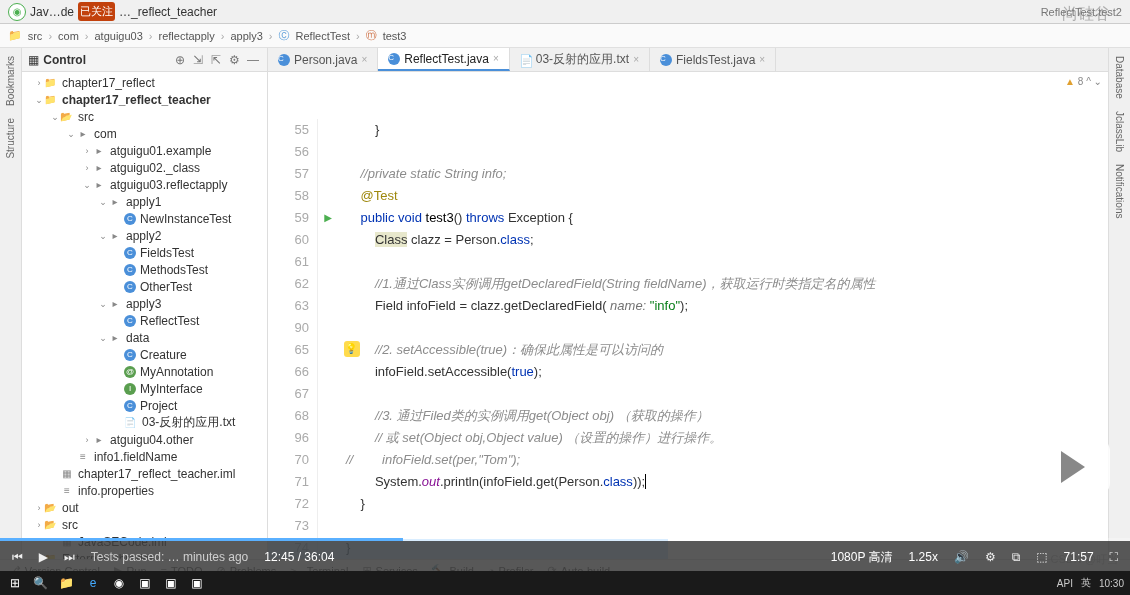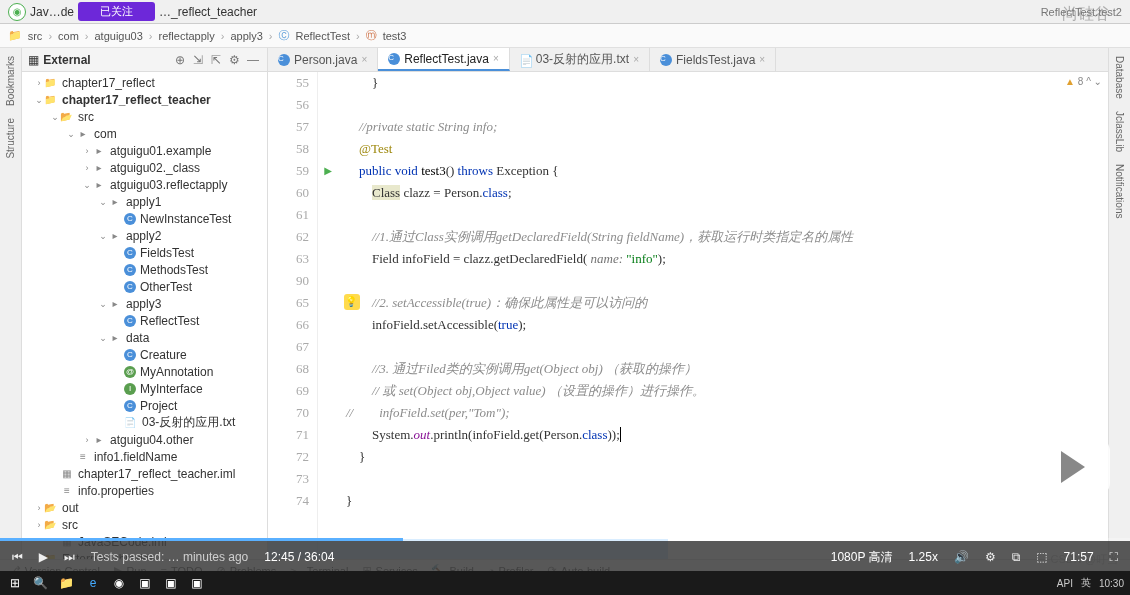--- a/index.html
+++ b/index.html
@@ -1,21 +1,21 @@
 <!DOCTYPE html>
 <html><head>
 <meta charset="utf-8">
 <style>
 * { margin: 0; padding: 0; box-sizing: border-box; }
 body { font-family: "Segoe UI", Arial, sans-serif; font-size: 12px; background: #fff; color: #333; width: 1130px; height: 595px; overflow: hidden; position: relative; }
 
 
 .topbar { height: 24px; background: #f0f0f0; border-bottom: 1px solid #ccc; display: flex; align-items: center; padding: 0 8px; gap: 4px; }
 .topbar .logo { width: 18px; height: 18px; background: #fff; border-radius: 50%; border: 1px solid #4caf50; display: flex; align-items: center; justify-content: center; font-size: 10px; color: #4caf50; }
-.topbar .pill { background: #6d28d9; color: #fff; padding: 2px 22px; border-radius: 3px; font-size: 11px; }
+.topbar .pill { background: #c2410c; color: #fff; padding: 2px 2px; border-radius: 3px; font-size: 11px; }
 .breadcrumb { height: 24px; background: #fafafa; border-bottom: 1px solid #e0e0e0; display: flex; align-items: center; padding: 0 8px; gap: 6px; font-size: 11px; color: #555; }
 .breadcrumb .sep { color: #aaa; }
 .breadcrumb .folder-icon { color: #6b7a8f; }
 .breadcrumb .class-icon { color: #5a9dd9; }
 .breadcrumb .method-icon { color: #d17a52; }
 
 
 .main { display: flex; height: calc(595px - 84px); }
 .left-rail { width: 22px; background: #f0f0f0; border-right: 1px solid #ddd; display: flex; flex-direction: column; align-items: center; padding-top: 8px; gap: 12px; }
 .left-rail .rail-text { writing-mode: vertical-rl; font-size: 10px; color: #666; transform: rotate(180deg); }
@@ -44,21 +44,21 @@
 .tabs { height: 24px; background: #f0f0f0; border-bottom: 1px solid #ddd; display: flex; align-items: center; }
 .tab { height: 100%; padding: 0 10px; display: flex; align-items: center; gap: 4px; font-size: 12px; color: #555; border-right: 1px solid #ddd; cursor: pointer; }
 .tab.active { background: #fff; border-bottom: 2px solid #4a8fd9; color: #222; }
 .tab .close { color: #aaa; font-size: 10px; }
 
 
 .warn-strip { position: absolute; top: 28px; right: 6px; font-size: 10px; color: #888; }
 .warn-strip .tri { color: #e0a030; }
 
 
-.code-wrap { flex: 1; display: flex; font-family: Liberation Serif, serif; font-size: 13px; line-height: 22px; overflow: hidden; }
+.code-wrap { flex: 1; display: flex; font-family: Liberation Sans, sans-serif; font-size: 13px; line-height: 22px; overflow: hidden; align-items: flex-end; }
 .gutter { width: 50px; text-align: right; color: #aaa; padding-right: 8px; background: #fff; border-right: 1px solid #eee; user-select: none; }
 .gutter .ln { height: 22px; }
 .run-gutter { width: 20px; background: #fff; }
 .run-gutter .run-mark { height: 22px; display: flex; align-items: center; justify-content: center; color: #4caf50; font-size: 10px; }
 .code { flex: 1; padding-left: 8px; white-space: pre; }
 .code .line { height: 22px; position: relative; }
 .kw { color: #0033b3; }
 .str { color: #067d17; }
 .ann { color: #9e880d; }
 .cmt { color: #8c8c8c; font-style: italic; }
@@ -130,21 +130,21 @@
 
 <div class="main">
   <div class="left-rail">
     <span class="rail-text">Bookmarks</span>
     <span class="rail-text">Structure</span>
   </div>
 
   <div class="project-panel">
     <div class="project-header">
       <span>▦</span>
-      <span class="title">External</span>
+      <span class="title">Control</span>
       <span class="icon-btn">⊕</span>
       <span class="icon-btn">⇲</span>
       <span class="icon-btn">⇱</span>
       <span class="icon-btn">⚙</span>
       <span class="icon-btn">—</span>
     </div>
     <div class="tree" id="tree">
         <div class="tree-item" style="--indent: 12px;">
           <span class="chev">›</span>
           <span class="ficon folder">📁</span>
@@ -330,21 +330,21 @@
           <div class="ln">59</div>
           <div class="ln">60</div>
           <div class="ln">61</div>
           <div class="ln">62</div>
           <div class="ln">63</div>
           <div class="ln">90</div>
           <div class="ln">65</div>
           <div class="ln">66</div>
           <div class="ln">67</div>
           <div class="ln">68</div>
-          <div class="ln">69</div>
+          <div class="ln">96</div>
           <div class="ln">70</div>
           <div class="ln">71</div>
           <div class="ln">72</div>
           <div class="ln">73</div>
           <div class="ln">74</div>
         </div>
       <div class="run-gutter" id="rungutter">
           <div class="run-mark"></div>
           <div class="run-mark"></div>
           <div class="run-mark"></div>

